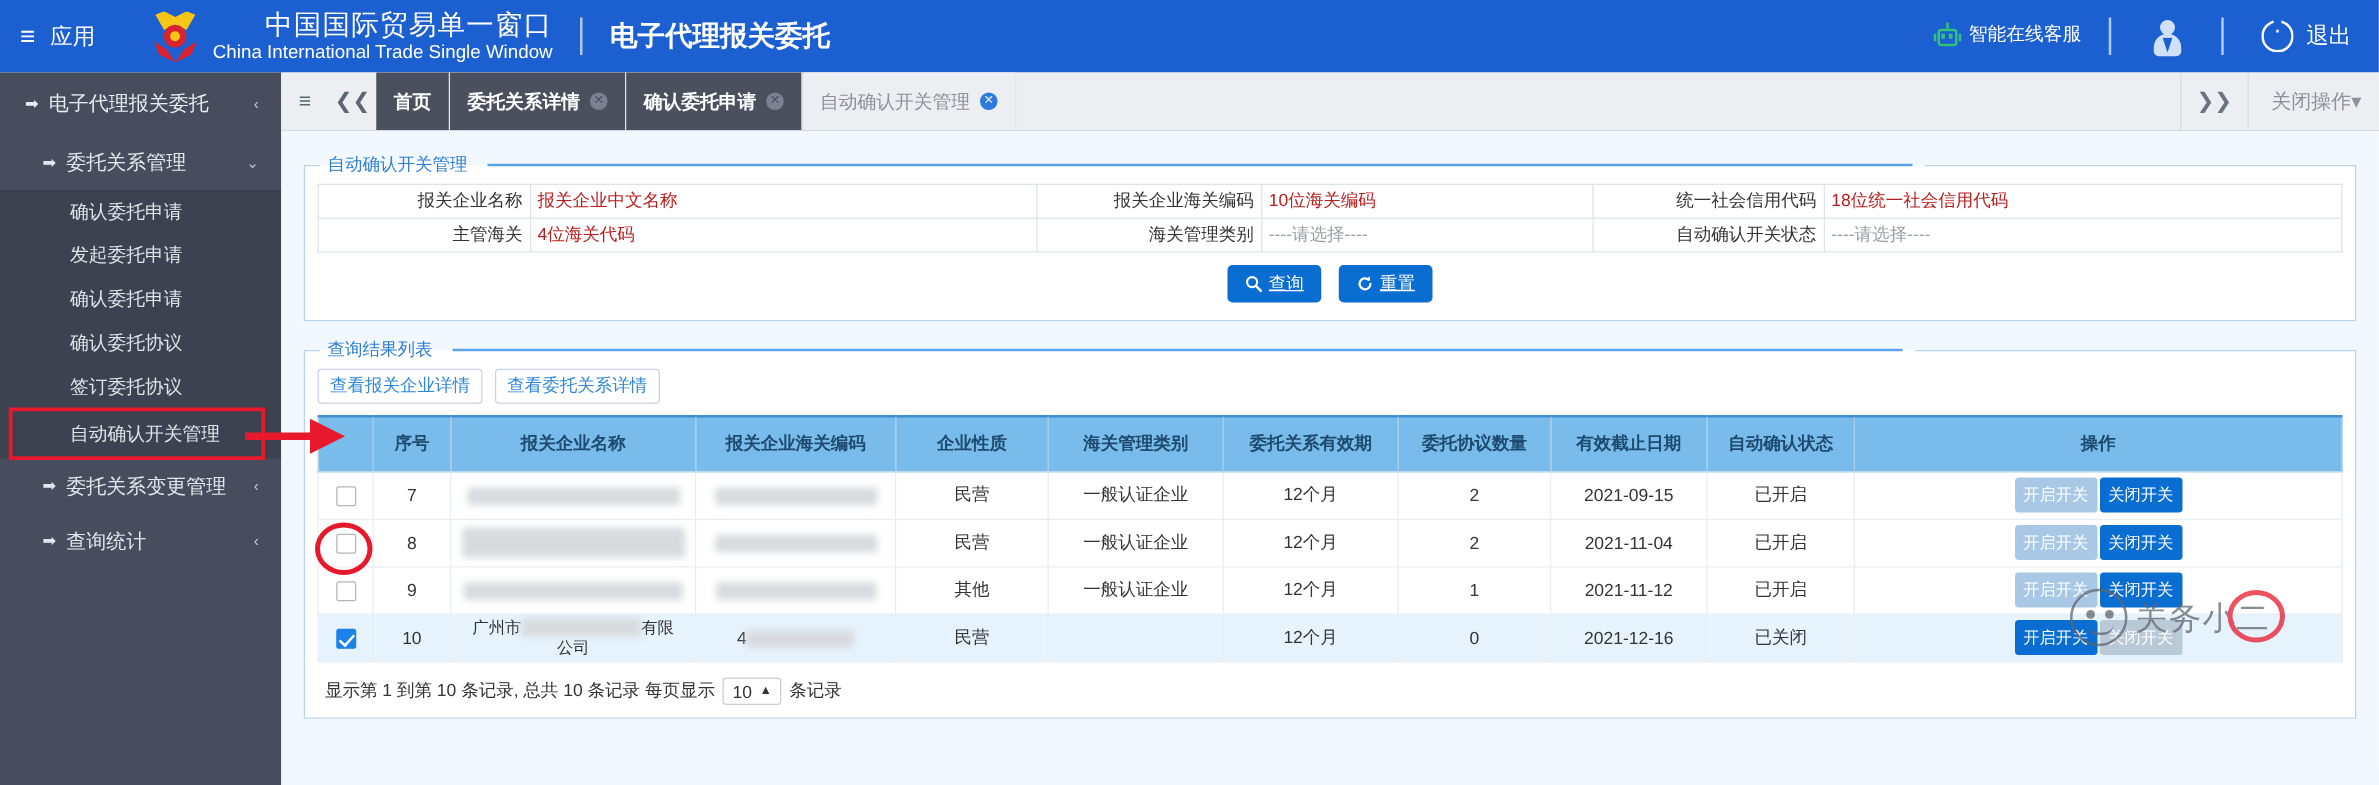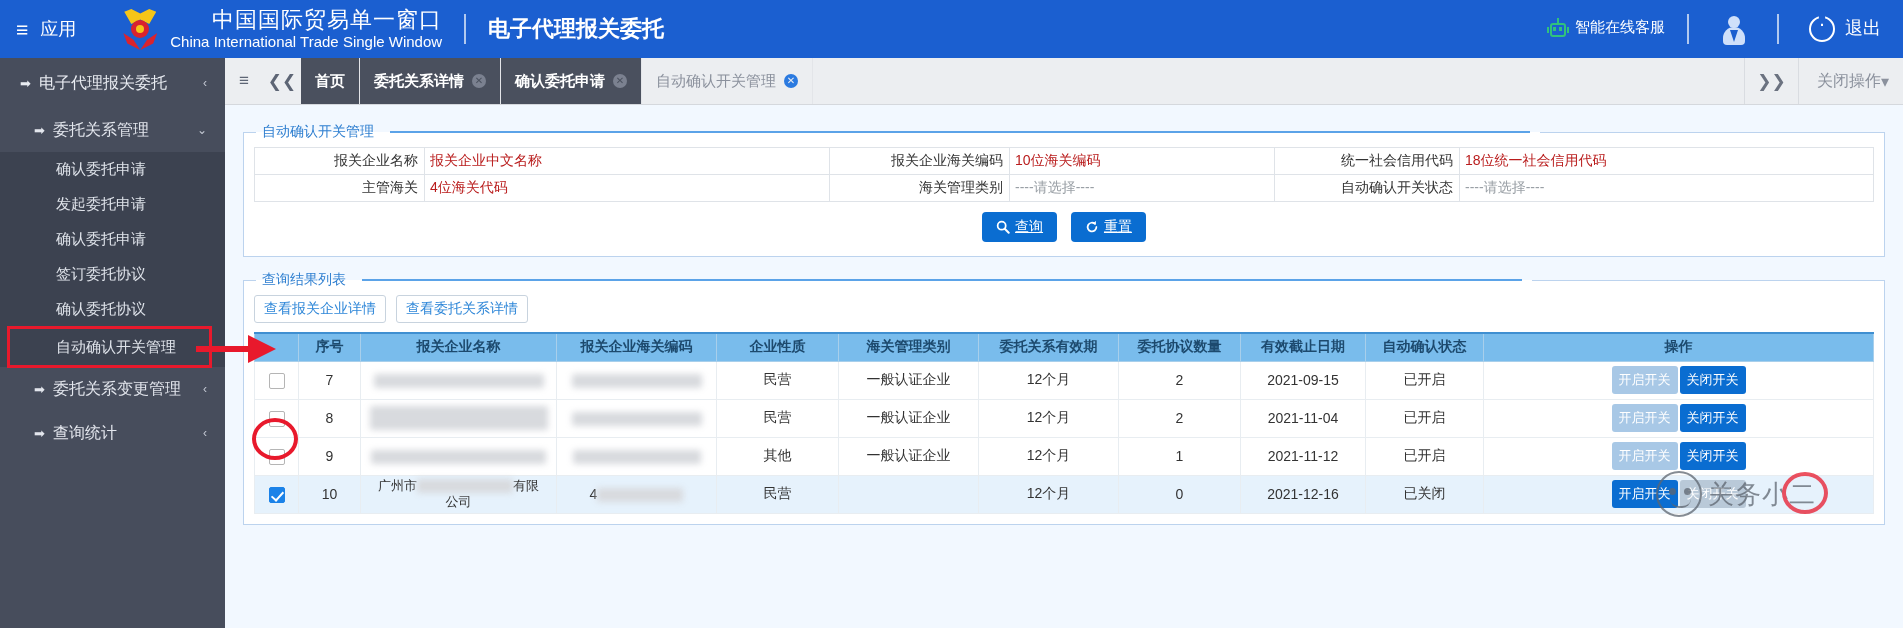--- a/index.html
+++ b/index.html
@@ -259,21 +259,21 @@
     margin-right: 6px; font-family: inherit;
   }
 
   
   table.dtbl {
     width: 100%; border-collapse: collapse; table-layout: fixed;
     margin-top: 9px; font-size: 14px;
   }
   table.dtbl thead th {
     background: #79bcec; color: #1d4a6e; font-weight: bold;
-    height: 28px; border: 1px solid #a8cfeb; border-top: 2px solid #3f8fd1;
+    height: 44px; border: 1px solid #a8cfeb; border-top: 2px solid #3f8fd1;
     text-align: center; font-size: 14px; margin-top: 28px;
   }
   table.dtbl tbody td {
     height: 38px; border: 1px solid #e8edf1; text-align: center;
     color: #333; background: #fff; padding: 2px 4px;
   }
   table.dtbl tbody tr.sel td { background: #e6f2fc; }
   .chk {
     width: 16px; height: 16px; border: 1px solid #b5b5b5; border-radius: 2px;
     display: inline-block; background: #fff; vertical-align: middle; cursor: pointer;
@@ -412,24 +412,24 @@
     <div class="side-l3">
       <span>确认委托申请</span>
     </div>
     <div class="side-l3">
       <span>发起委托申请</span>
     </div>
     <div class="side-l3">
       <span>确认委托申请</span>
     </div>
     <div class="side-l3">
+      <span>确认委托协议</span>
+    </div>
+    <div class="side-l3">
       <span>签订委托协议</span>
-    </div>
-    <div class="side-l3">
-      <span>确认委托协议</span>
     </div>
     <div class="side-l3 highlight">
       <span>自动确认开关管理</span>
     </div>
   </div>
 
   <div class="side-l2">
     <span class="arrow-in">➡</span>
     <span>委托关系变更管理</span>
     <span class="chev">‹</span>
@@ -650,20 +650,28 @@
           <td>0</td>
           <td>2021-12-16</td>
           <td>已关闭</td>
           <td>
             <button class="act-btn act-off">开启开关</button><button class="act-btn act-dim">关闭开关</button>
           </td>
         </tr>
       </tbody>
     </table>
 
+    <div class="footer-row">
+      <span>显示第 1 到第 10 条记录, 总共 10 条记录 每页显示</span>
+      <span class="pagesize">
+        <span>10</span>
+        <span class="caret">▲</span>
+      </span>
+      <span>条记录</span>
+    </div>
   </fieldset>
 </div>
 
 <div class="red-ellipse" style="left:252px; top:418px; width:46px; height:42px;"></div>
 
 <div class="watermark">
   <div class="wm-logo">
     <span class="e1"></span>
       <span class="e2"></span>
       <span class="m"></span>

